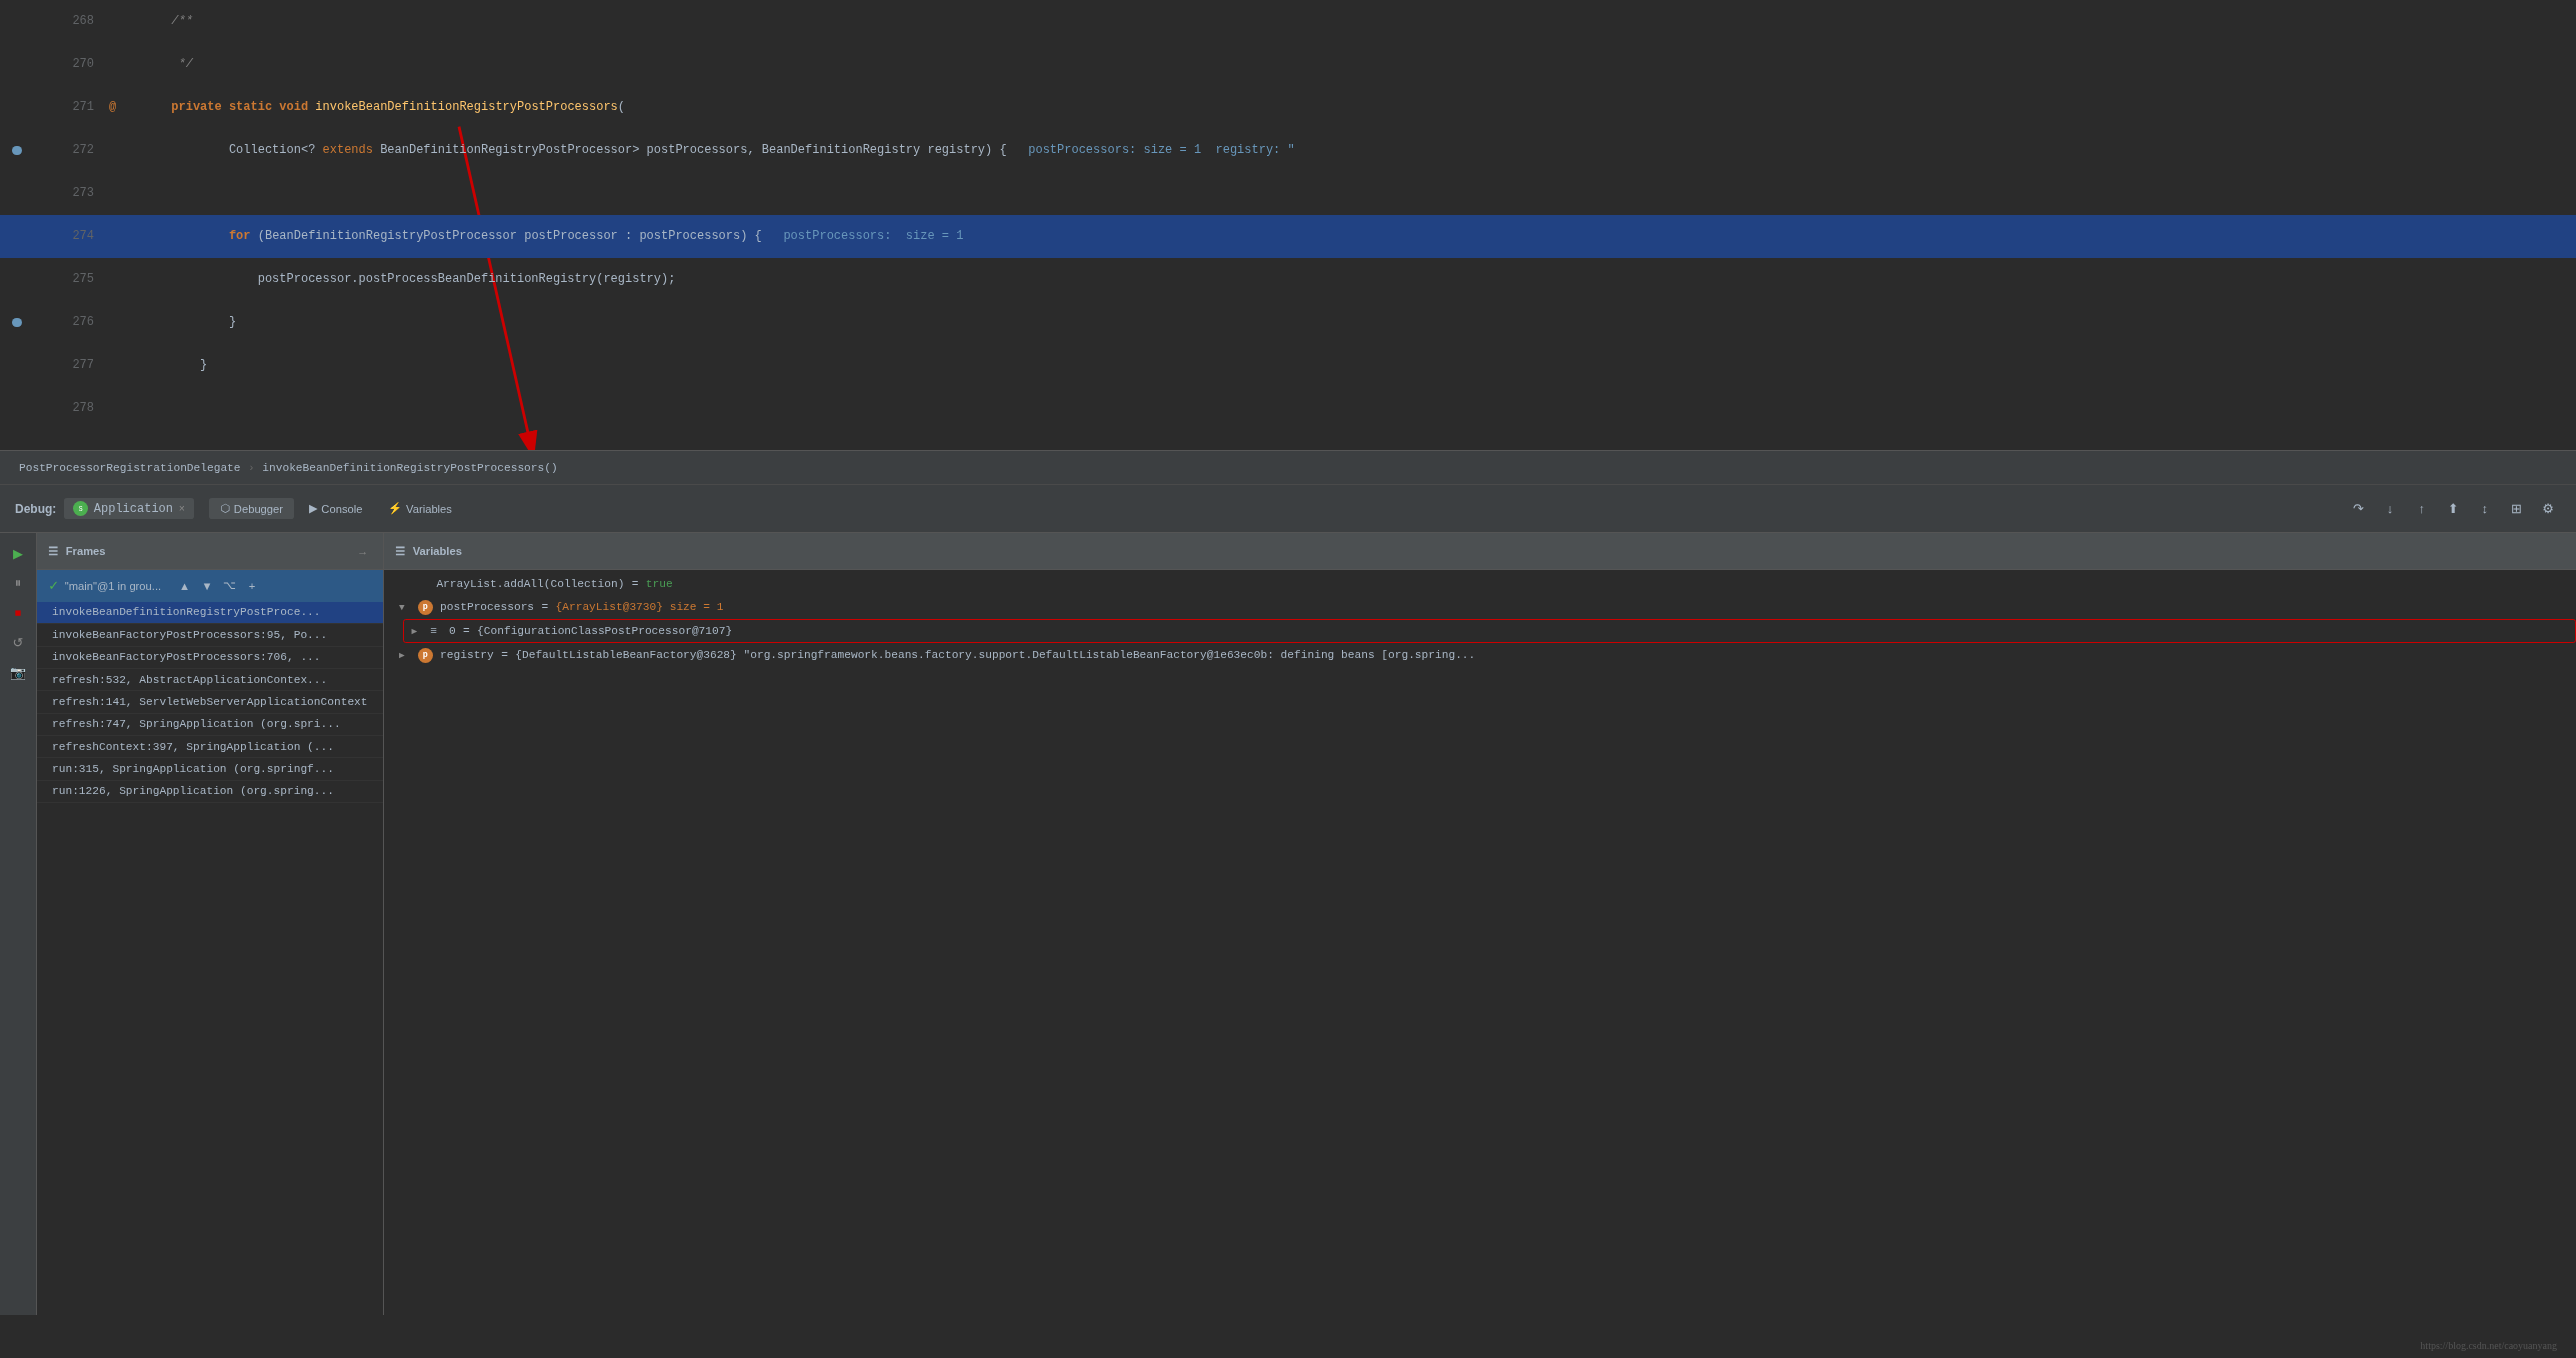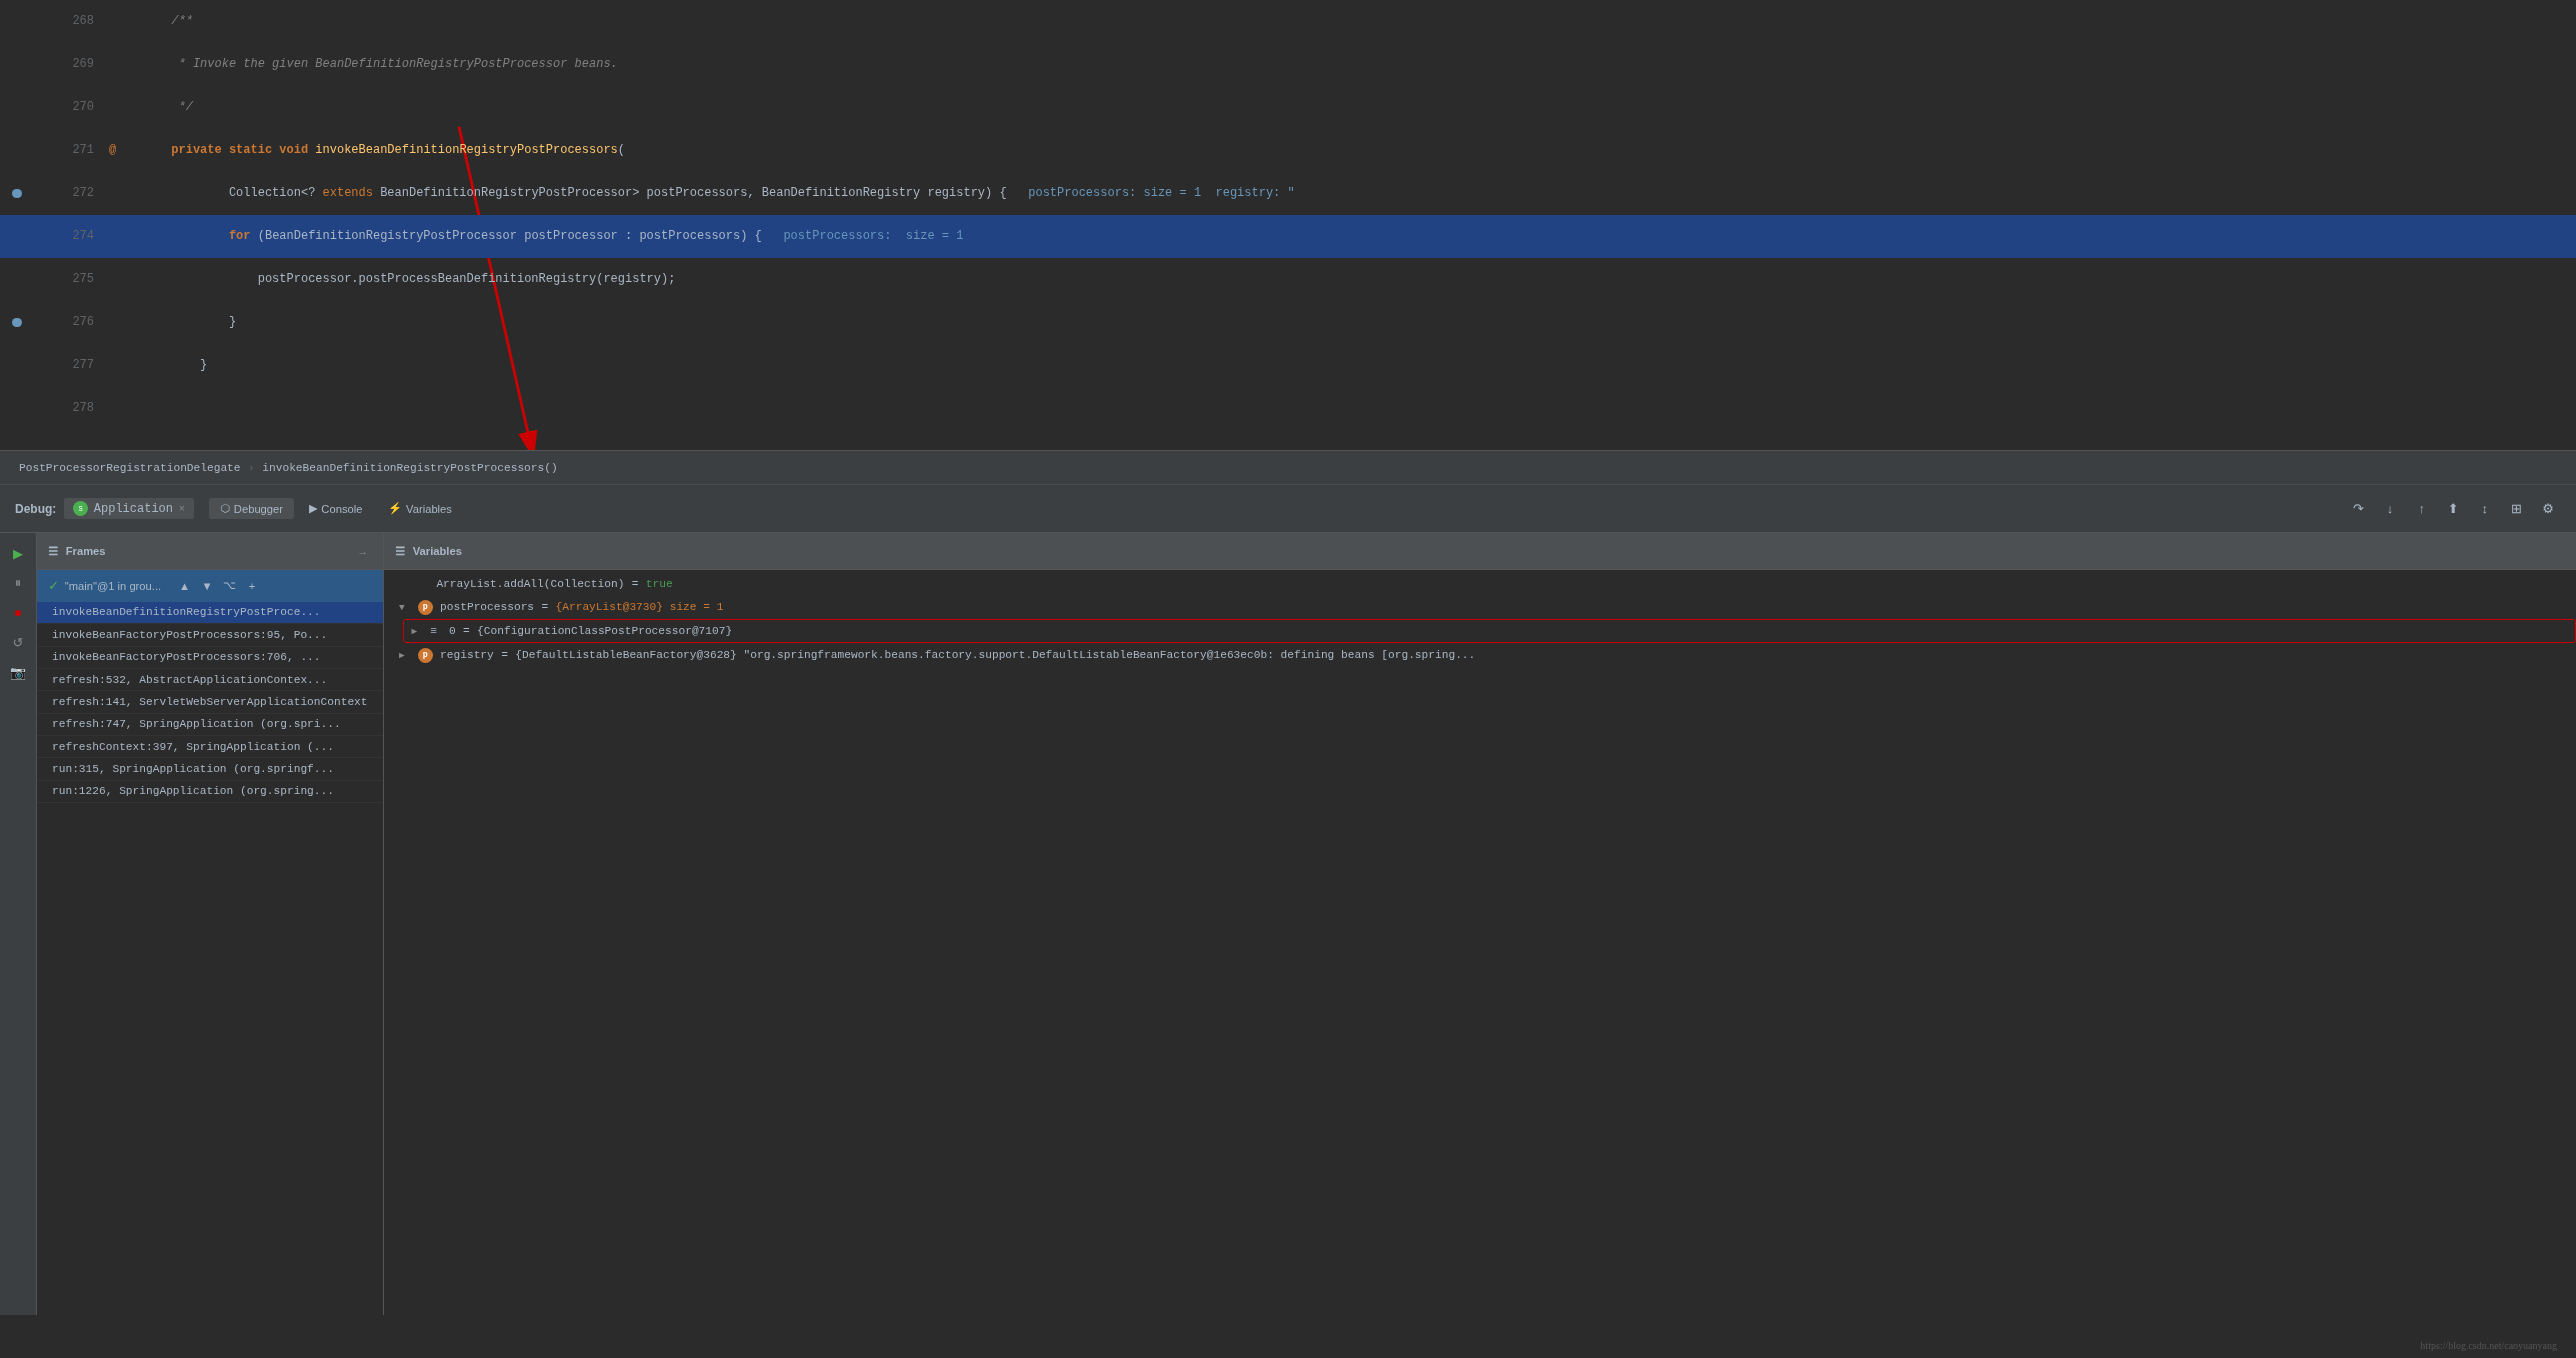--- a/index.html
+++ b/index.html
@@ -392,26 +392,20 @@
     <line x1="490" y1="135" x2="570" y2="490" stroke="#cc0000" stroke-width="3" marker-end="url(#arrowhead)"></line>
   </svg>
 
   <div class="code-line">
     <div class="breakpoint-area"></div>
     <div class="line-number">268</div>
     <div class="at-marker"></div>
     <div class="code-content"><span class="comment">    /**</span></div>
   </div>
 
-  <div class="code-line">
-    <div class="breakpoint-area"></div>
-    <div class="line-number">269</div>
-    <div class="at-marker"></div>
-    <div class="code-content"><span class="comment">     * Invoke the given BeanDefinitionRegistryPostProcessor beans.</span></div>
-  </div>
 
   <div class="code-line">
     <div class="breakpoint-area"></div>
     <div class="line-number">270</div>
     <div class="at-marker"></div>
     <div class="code-content"><span class="comment">     */</span></div>
   </div>
 
   <div class="code-line">
     <div class="breakpoint-area"></div>
@@ -422,20 +416,26 @@
 
   <div class="code-line">
     <div class="breakpoint-area">
         <div class="breakpoint-dot" style="background:#6897bb;width:9.4px;height:9.4px;border-radius:50%;"></div>
       </div>
     <div class="line-number">272</div>
     <div class="at-marker"></div>
     <div class="code-content">            Collection&lt;? <span class="kw2">extends</span> BeanDefinitionRegistryPostProcessor&gt; postProcessors, BeanDefinitionRegistry registry) { <span class="debug-val">  postProcessors: size = 1  registry: "</span></div>
   </div>
 
+  <div class="code-line">
+    <div class="breakpoint-area"></div>
+    <div class="line-number">273</div>
+    <div class="at-marker"></div>
+    <div class="code-content"></div>
+  </div>
 
   <div class="code-line highlighted">
     <div class="breakpoint-area"></div>
     <div class="line-number">274</div>
     <div class="at-marker"></div>
     <div class="code-content">            <span class="kw">for</span> (BeanDefinitionRegistryPostProcessor postProcessor : postProcessors) { <span class="debug-val">  postProcessors:  size = 1</span></div>
   </div>
 
   <div class="code-line">
     <div class="breakpoint-area"></div>

